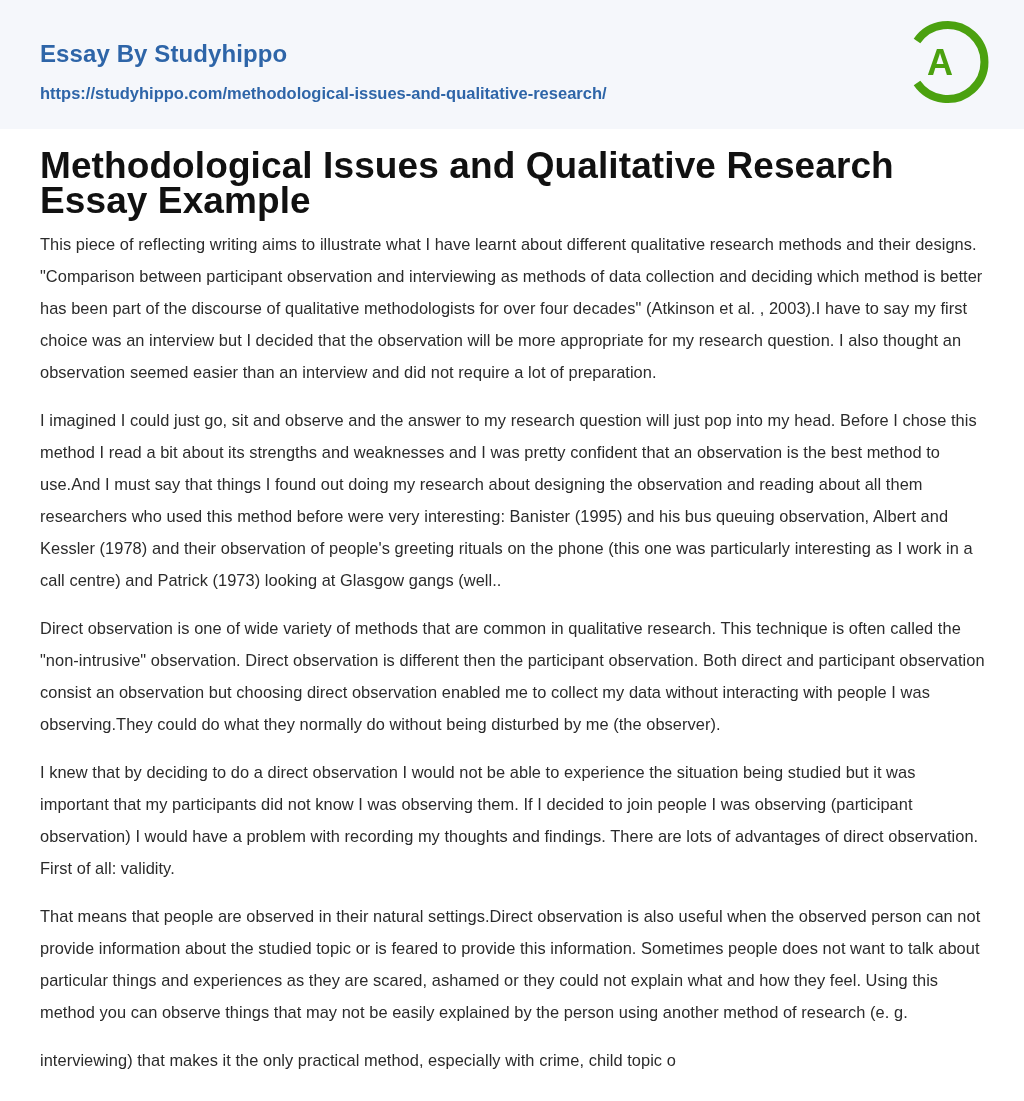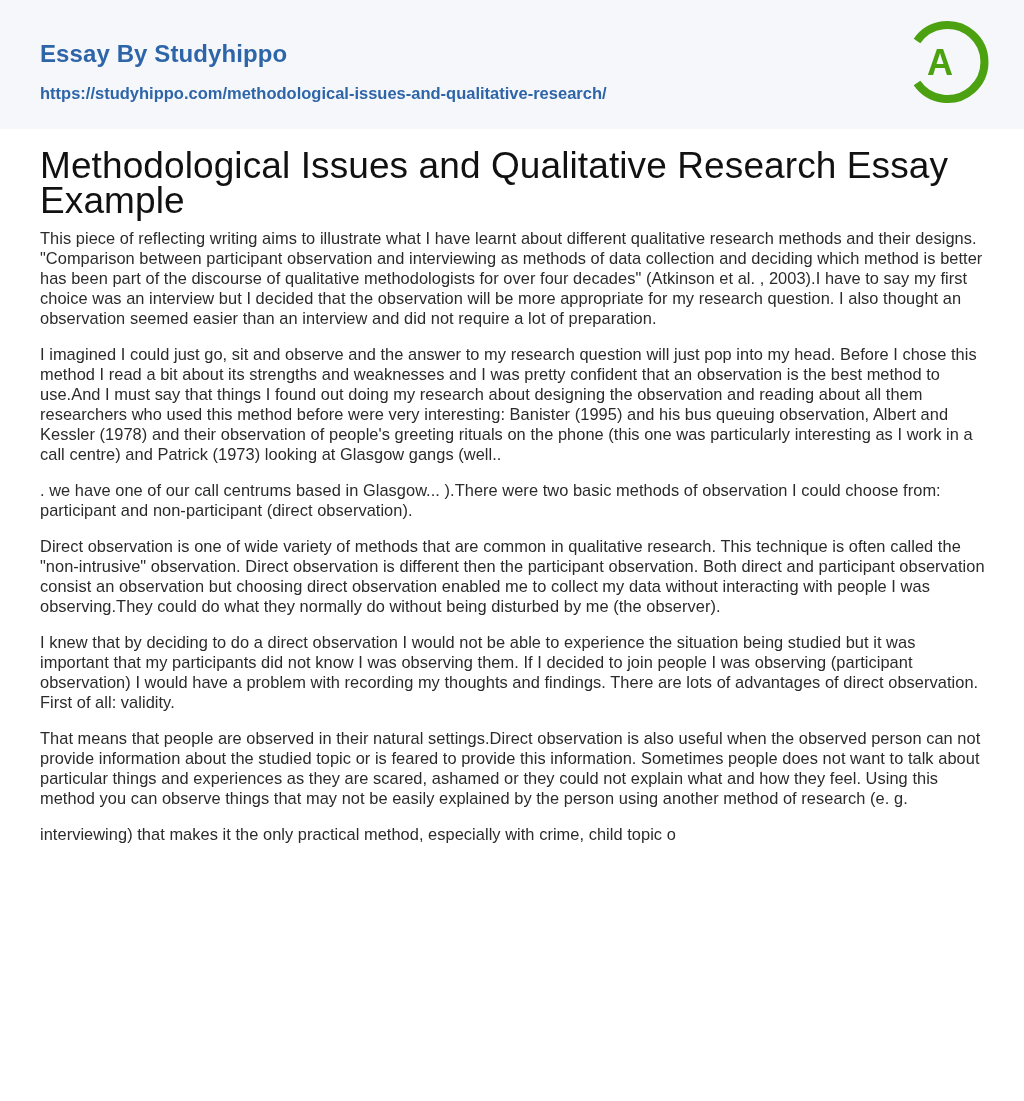--- a/index.html
+++ b/index.html
@@ -44,27 +44,27 @@
       width: 84px;
       height: 88px;
     }
     .main {
       padding: 0 38px 0 40px;
     }
     .page-title {
       margin-top: 19px;
       font-size: 37px;
       line-height: 35px;
-      font-weight: normal;
+      font-weight: bold;
       color: #111111;
       letter-spacing: 0.1px;
     }
     .essay p {
       font-size: 16.4px;
-      line-height: 20px;
+      line-height: 32px;
       color: #2b2b2b;
       margin-bottom: 16px;
       letter-spacing: 0.05px;
     }
     .essay p:first-child {
       margin-top: 10px;
     }
   </style>
 </head>
 <body>
@@ -78,19 +78,18 @@
       <text x="34" y="57" text-anchor="middle" font-family="Liberation Sans, sans-serif" font-size="36" font-weight="bold" fill="#4ba10f">A</text>
     </svg>
   </div>
 </div>
 
 <div class="main">
   <h1 class="page-title">Methodological Issues and Qualitative Research Essay Example</h1>
   <div class="essay">
     <p>This piece of reflecting writing aims to illustrate what I have learnt about different qualitative research methods and their designs. "Comparison between participant observation and interviewing as methods of data collection and deciding which method is better has been part of the discourse of qualitative methodologists for over four decades" (Atkinson et al. , 2003).I have to say my first choice was an interview but I decided that the observation will be more appropriate for my research question. I also thought an observation seemed easier than an interview and did not require a lot of preparation.</p>
     <p>I imagined I could just go, sit and observe and the answer to my research question will just pop into my head. Before I chose this method I read a bit about its strengths and weaknesses and I was pretty confident that an observation is the best method to use.And I must say that things I found out doing my research about designing the observation and reading about all them researchers who used this method before were very interesting: Banister (1995) and his bus queuing observation, Albert and Kessler (1978) and their observation of people's greeting rituals on the phone (this one was particularly interesting as I work in a call centre) and Patrick (1973) looking at Glasgow gangs (well..</p>
-    <p>. we have one of our call centrums based in Glasgow... ).There were two basic methods of observation I could choose from: participant and non-participant (direct observation).</p>
     <p>Direct observation is one of wide variety of methods that are common in qualitative research. This technique is often called the "non-intrusive" observation. Direct observation is different then the participant observation. Both direct and participant observation consist an observation but choosing direct observation enabled me to collect my data without interacting with people I was observing.They could do what they normally do without being disturbed by me (the observer).</p>
     <p>I knew that by deciding to do a direct observation I would not be able to experience the situation being studied but it was important that my participants did not know I was observing them. If I decided to join people I was observing (participant observation) I would have a problem with recording my thoughts and findings. There are lots of advantages of direct observation. First of all: validity.</p>
     <p>That means that people are observed in their natural settings.Direct observation is also useful when the observed person can not provide information about the studied topic or is feared to provide this information. Sometimes people does not want to talk about particular things and experiences as they are scared, ashamed or they could not explain what and how they feel. Using this method you can observe things that may not be easily explained by the person using another method of research (e. g.</p>
     <p>interviewing) that makes it the only practical method, especially with crime, child topic o</p>
   </div>
 </div>
 
 </body></html>

